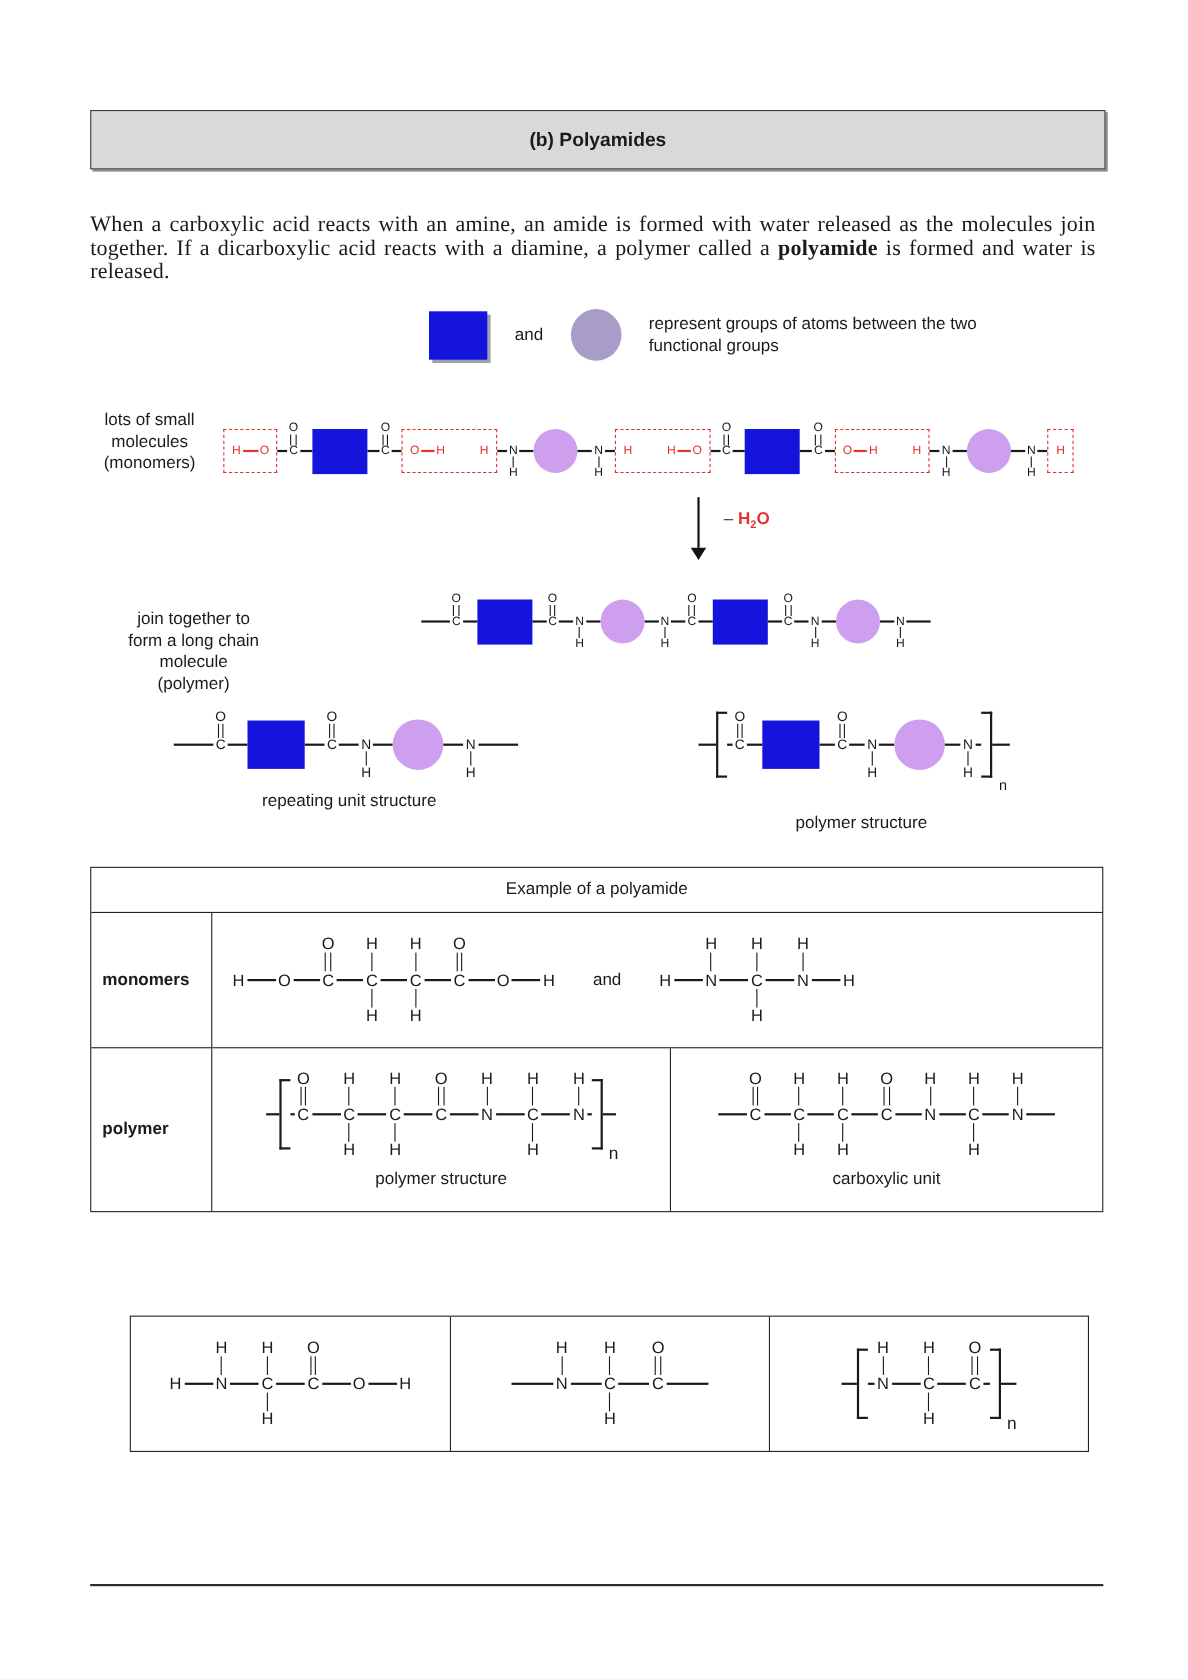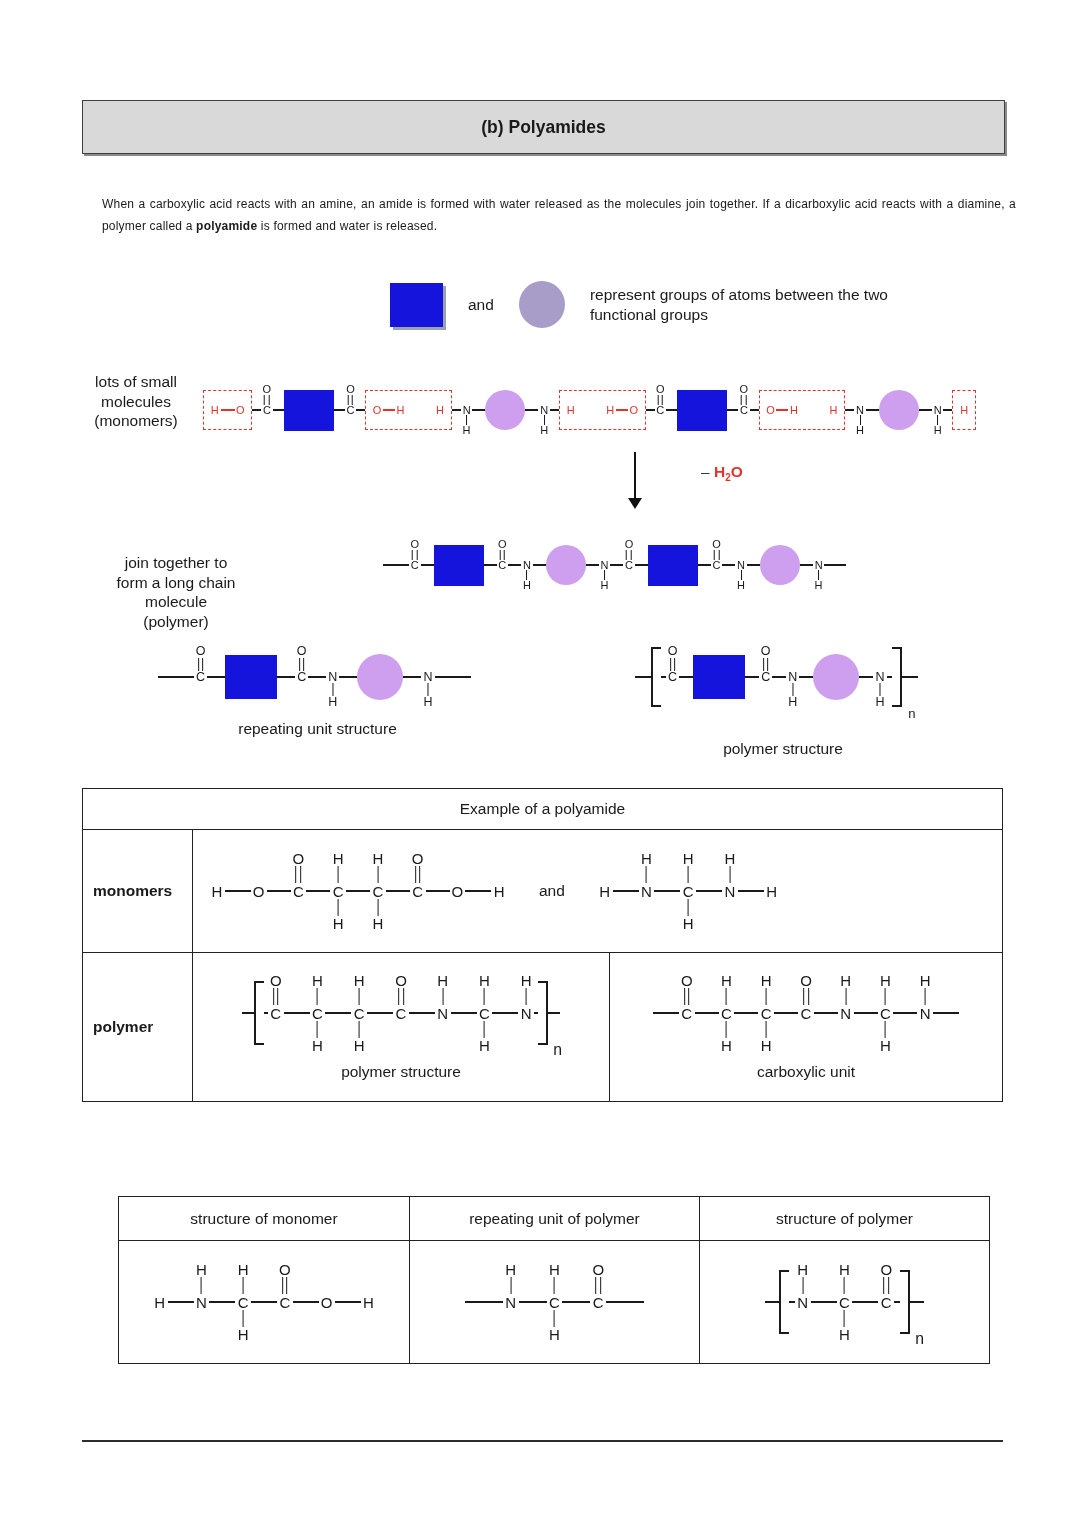--- a/index.html
+++ b/index.html
@@ -6,22 +6,22 @@
   .page { position:relative; width:1080px; height:1527px; margin:0 auto; background:#ffffff;
           font-family:"Liberation Sans", sans-serif; color:#1a1a1a; overflow:hidden; }
 
   
   .titlebox { position:absolute; left:82px; top:100px; width:921px; height:52px;
               background:#d9d9d9; border:1.6px solid #3f3f3f; box-shadow:2px 2px 0 #8a8a8a;
               display:flex; align-items:center; justify-content:center;
               font-weight:bold; font-size:17.5px; }
 
   
-  .para { position:absolute; left:102px; width:914px; font-size:12px; line-height:21.5px;
-          text-align:justify; letter-spacing:0.2px; margin:0; }
+  .para { position:absolute; left:82px; width:914px; font-size:20px; line-height:21.5px;
+          text-align:justify; letter-spacing:0.2px; margin:0;font-family:Liberation Serif, serif; }
   .p1 { top:194px; }
   .p2 { top:1128px; }
 
   
   .legend { position:absolute; left:390px; top:281px; display:flex; align-items:center; gap:25px; }
   .lg-sq { width:53px; height:44px; background:var(--block_blue,#1414dd); box-shadow:3px 3px 0 #9aa2ae; flex:none; }
   .lg-circ { width:46px; height:47px; border-radius:50%; background:var(--legend_circle,#a89cc8); flex:none; }
   .lg-and { font-size:15.5px; }
   .lg-cap { font-size:15.5px; width:345px; line-height:20px; }
 
@@ -57,21 +57,21 @@
          border-bottom:2.2px solid #1a1a1a; flex:none; }
   .brk.l { border-left:2.2px solid #1a1a1a; }
   .brk.r { border-right:2.2px solid #1a1a1a; }
   .brk .sub { position:absolute; right:-16px; bottom:-16px; font-size:1.05em; color:#1a1a1a; }
 
   
   .arrow { position:absolute; left:634px; top:452px; width:2.4px; height:46px; background:#111; }
   .arrow:after { content:""; position:absolute; top:100%; left:50%; transform:translateX(-50%);
                  border-left:7px solid transparent; border-right:7px solid transparent;
                  border-top:11px solid #111; }
-  .water { position:absolute; left:658px; top:463px; font-size:15.5px;margin-left:43px; }
+  .water { position:absolute; left:658px; top:463px; font-size:15.5px; }
   .wminus { color:#3a3a3a; }
   .wred { color:var(--highlight_red,#e0342e); font-weight:bold; }
   .wred sub { font-size:10px; }
 
   
   .t1 { position:absolute; left:82px; top:788px; width:921px; border:1.6px solid #222; box-sizing:border-box; }
   .t1-head { height:40px; line-height:40px; text-align:center; font-size:15.5px; border-bottom:1.6px solid #222; }
   .t1-row { display:flex; }
   .t1-row.r3 { border-top:1.6px solid #222; }
   .t1-lab { width:110px; flex:none; border-right:1.6px solid #222; display:flex; align-items:center;
@@ -677,25 +677,20 @@
               <span class="hb" style="width: 26px;"></span>
             </span>
           </div>
         <div class="cellcap">carboxylic unit</div>
       </div>
     </div>
   </div>
 
 
   <div class="t2">
-    <div class="t2-head">
-      <div class="t2-hcell">structure of monomer</div>
-      <div class="t2-hcell">repeating unit of polymer</div>
-      <div class="t2-hcell">structure of polymer</div>
-    </div>
     <div class="t2-body">
       <div class="t2-cell">
         <span class="mol lg">
             <span class="a">
               <span class="al">H</span>
             </span>
             <span class="hb" style="width: 26px;"></span>
             <span class="a">
               <span class="al">N</span>
               <span class="t">

